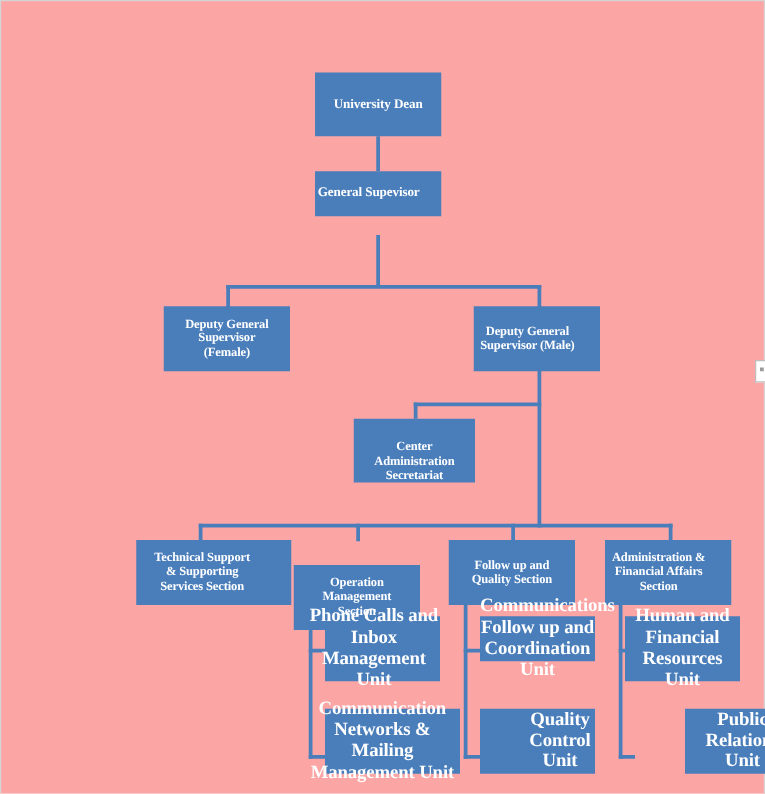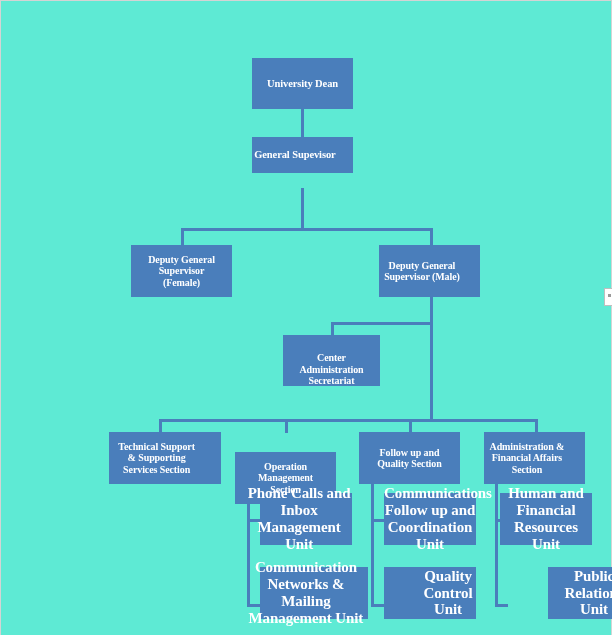--- a/index.html
+++ b/index.html
@@ -4,21 +4,21 @@
 <style>
   html, body {
     margin: 0;
     padding: 0;
     background: #ffffff;
   }
   #canvas {
     position: relative;
     width: 612px;
     height: 635px;
-    background: #5eead4;
+    background: #fca5a5;
     overflow: hidden;
     font-family: "Liberation Serif", "DejaVu Serif", serif;
   }
 
   
   .edge-rule {
     position: absolute;
     background: #d4d4d4;
   }
   .edge-left  { left: 0;  top: 0; width: 1px; height: 635px; }
@@ -134,21 +134,21 @@
     <span>Deputy General
 Supervisor (Male)</span>
   </div>
 
   <div class="node f13" style="left:283px; top:335px; width:97px; height:51px;align-items:flex-end;">
     <span>Center
 Administration
 Secretariat</span>
   </div>
 
-  <div class="node f13 overflow-label" style="left:109px; top:432px; width:112px; height:52px;">
+  <div class="node f13 overflow-label" style="left:109px; top:432px; width:124px; height:52px;">
     <span>Technical Support
 &amp; Supporting
 Services Section</span>
   </div>
 
   <div class="node f13" style="left:235px; top:452px; width:101px; height:52px;">
     <span>Operation
 Management
 Section</span>
   </div>
@@ -169,21 +169,21 @@
 Inbox Management
 Unit</span>
   </div>
 
   <div class="node f12 overflow-label" style="left:260px; top:567px; width:108px; height:52px;">
     <span>Communication
 Networks &amp; Mailing
 Management Unit</span>
   </div>
 
-  <div class="node f12" style="left:384px; top:493px; width:92px; height:52px;">
+  <div class="node f12" style="left:384px; top:493px; width:92px; height:36px;">
     <span>Communications
 Follow up and
 Coordination Unit</span>
   </div>
 
   <div class="node f12" style="left:384px; top:567px; width:92px; height:52px;padding-left:36px;">
     <span>Quality Control
 Unit</span>
   </div>
 

